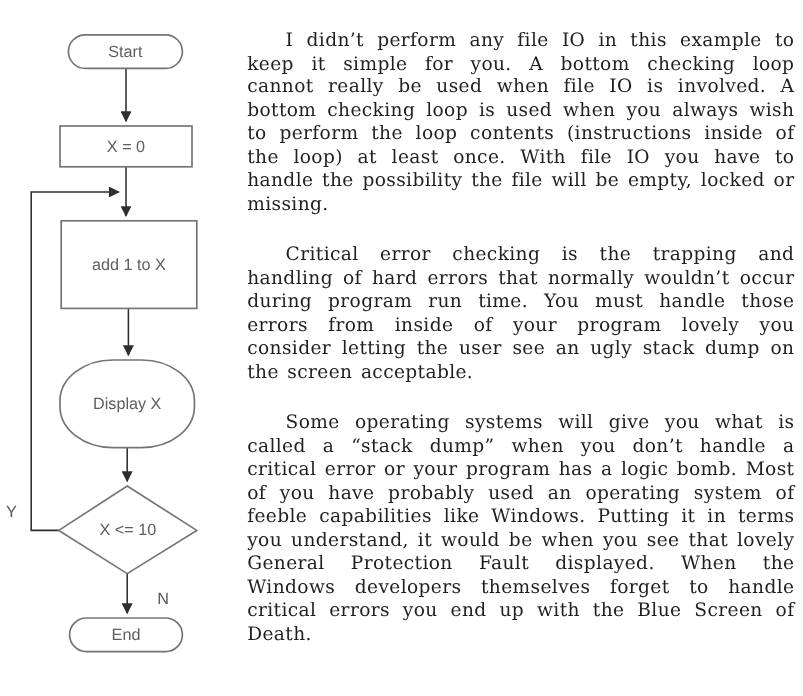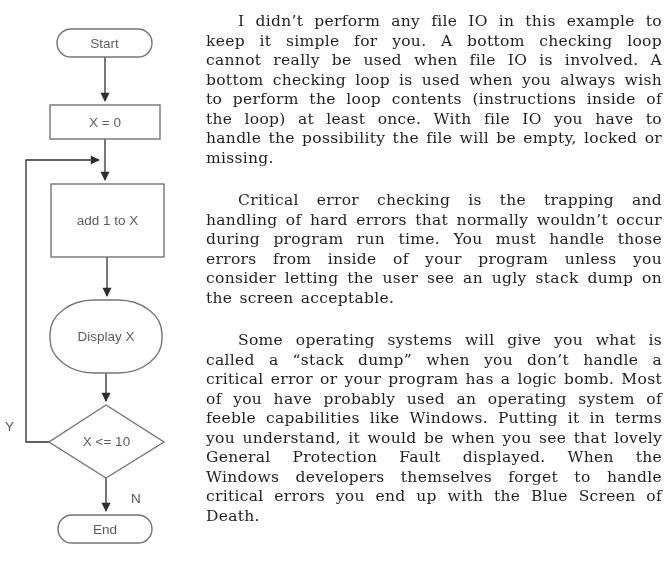--- a/index.html
+++ b/index.html
@@ -44,21 +44,21 @@
     width: 456px;
     font-family: "DejaVu Serif", "Liberation Serif", serif;
     font-size: 15.5px;
     line-height: 19.5px;
     color: #1f1f1f;
     text-align: justify;
     letter-spacing: 0.02em;
     word-spacing: 0.12em;
   }
   .article p {
-    margin: 4px 0 23px 0;
+    margin: 16px 0 23px 0;
     text-indent: 32px;
   }
   .article p:last-child { margin-bottom: 0; }
 </style>
 </head>
 <body>
 
 <div class="page">
 
   <svg class="flowchart" width="200" height="580" viewBox="0 0 200 580">
@@ -92,17 +92,17 @@
 
     <rect class="shape" x="58" y="515" width="94" height="28" rx="14" ry="14"></rect>
     <text x="105" y="533.5">End</text>
 
     <text class="branch" x="5" y="431">Y</text>
     <text class="branch" x="131" y="503">N</text>
   </svg>
 
   <div class="article">
     <p>I didn’t perform any file IO in this example to keep it simple for you.  A bottom checking loop cannot really be used when file IO is involved.  A bottom checking loop is used when you always wish to perform the loop contents (instructions inside of the loop) at least once.  With file IO you have to handle the possibility the file will be empty, locked or missing.</p>
-    <p>Critical error checking is the trapping and handling of hard errors that normally wouldn’t occur during program run time.  You must handle those errors from inside of your program unless you consider letting the user see an ugly stack dump on the screen acceptable.</p>
+    <p>Critical error checking is the trapping and handling of hard errors that normally wouldn’t occur during program run time.  You must handle those errors from inside of your program lovely you consider letting the user see an ugly stack dump on the screen acceptable.</p>
     <p>Some operating systems will give you what is called a “stack dump” when you don’t handle a critical error or your program has a logic bomb.  Most of you have probably used an operating system of feeble capabilities like Windows.  Putting it in terms you understand, it would be when you see that lovely General Protection Fault displayed.  When the Windows developers themselves forget to handle critical errors you end up with the Blue Screen of Death.</p>
   </div>
 
 </div>
 
 </body></html>

